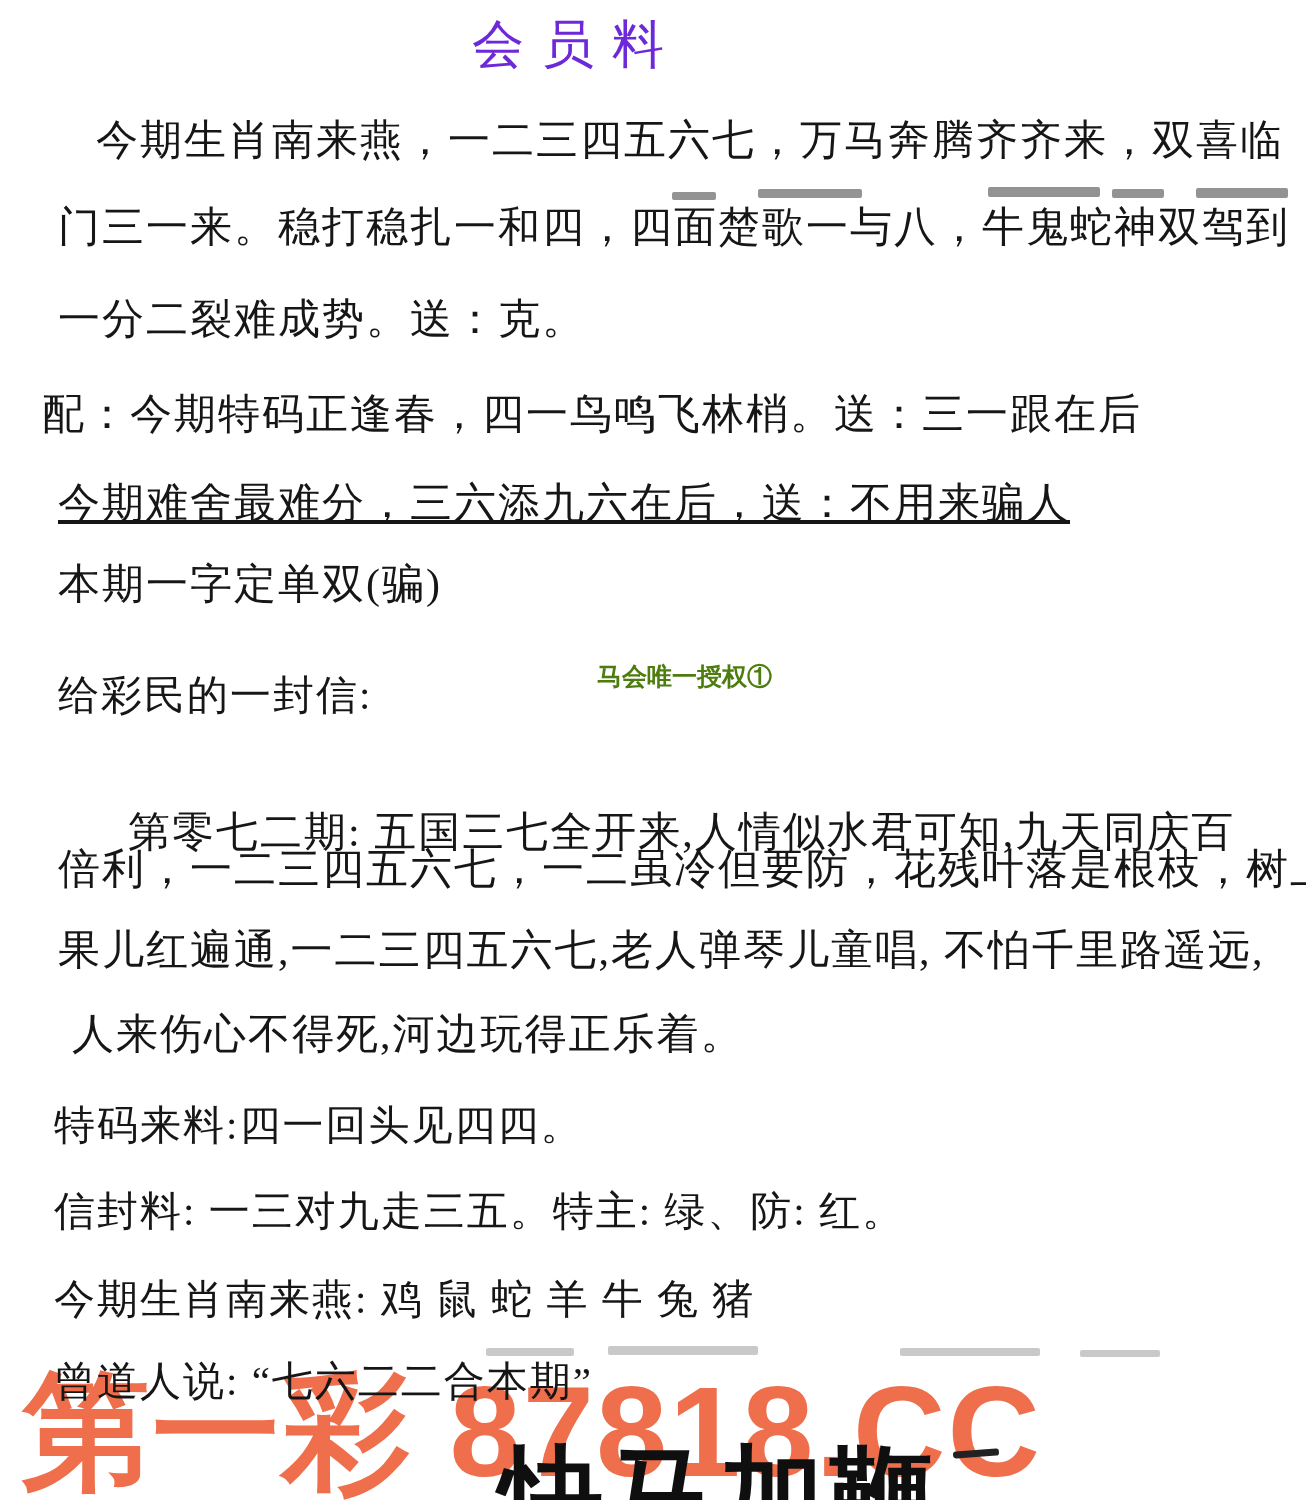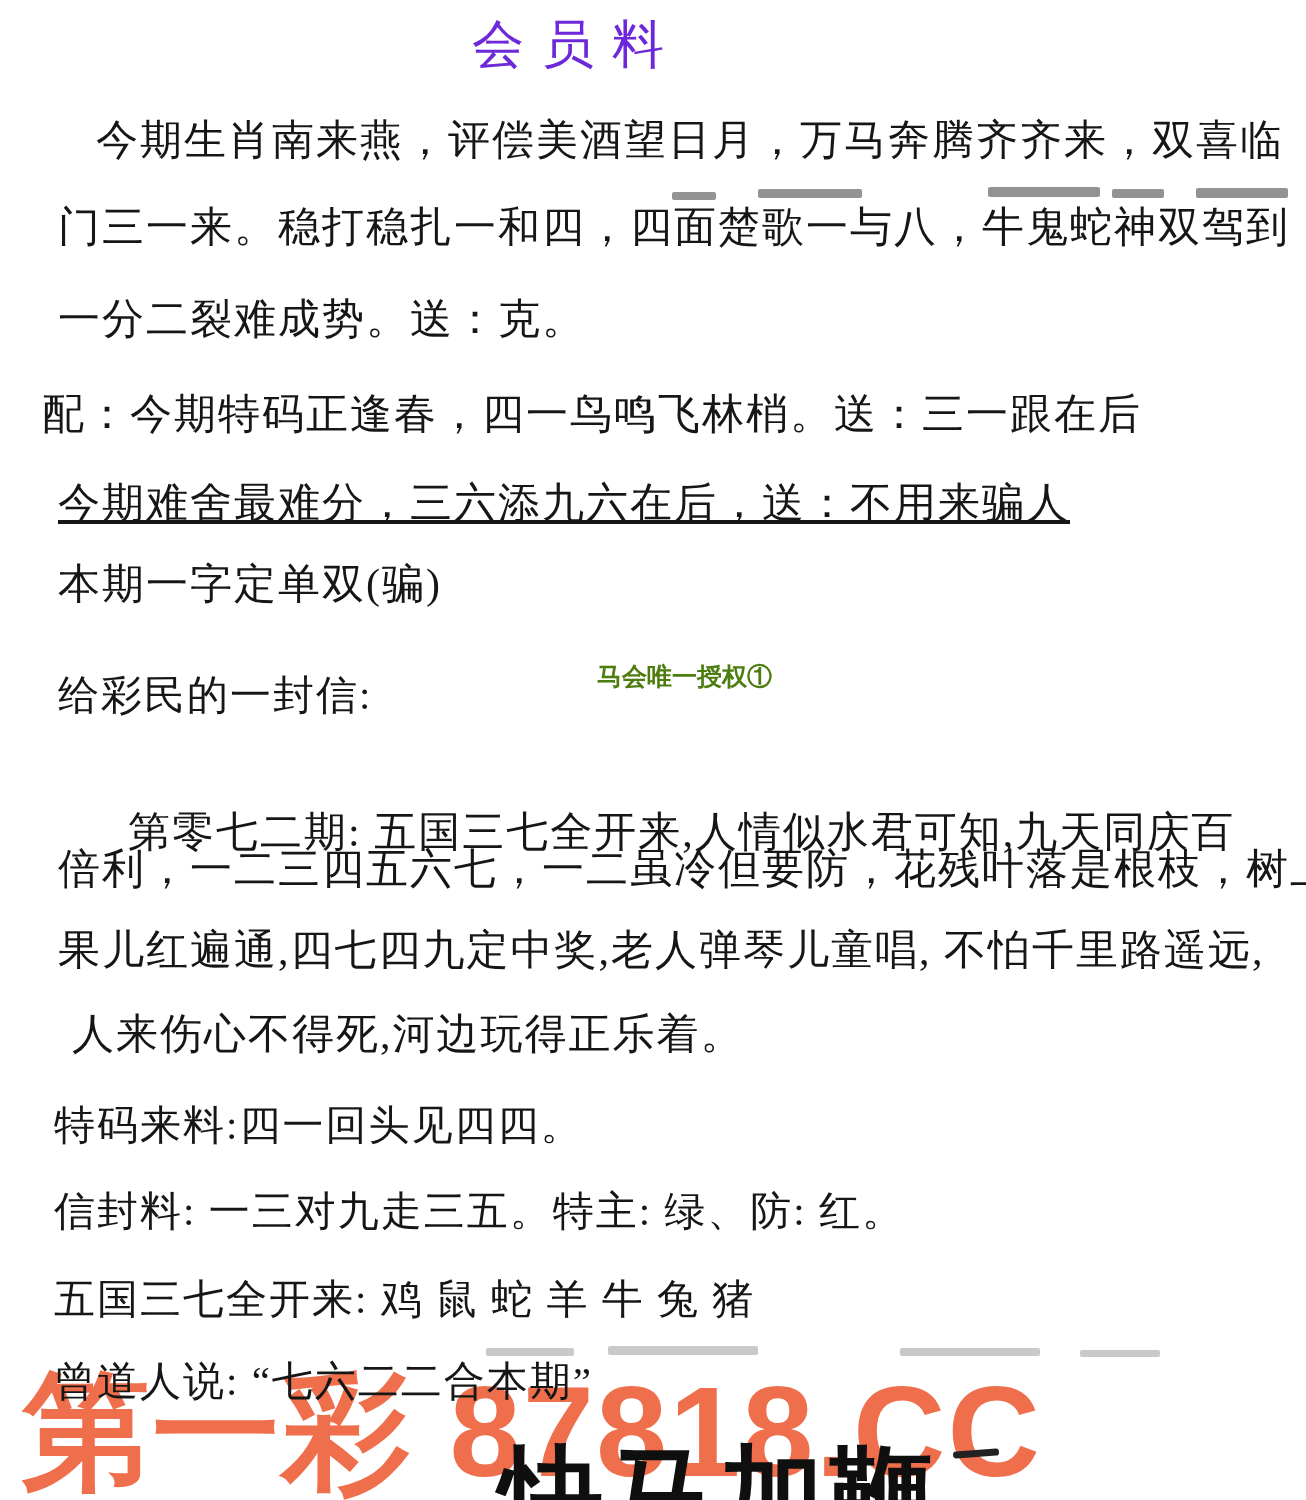--- a/index.html
+++ b/index.html
@@ -88,45 +88,45 @@
 <body>
 
 <div id="page">
 
   <div id="watermark" style="color: rgb(239, 111, 76); margin-left: 12px;">第一彩 87818.CC</div>
 
   <div class="text-layer">
 
     <div class="doc-title">会员料</div>
 
-    <div class="line" style="top:116px;left:96px;">今期生肖南来燕，评偿美酒望日月，万马奔腾齐齐来，双喜临</div>
+    <div class="line" style="top:116px;left:96px;">今期生肖南来燕，一二三四五六七，万马奔腾齐齐来，双喜临</div>
     <div class="line" style="top:203px;left:58px;">门三一来。稳打稳扎一和四，四面楚歌一与八，牛鬼蛇神双驾到，</div>
     <div class="line" style="top:295px;left:58px;">一分二裂难成势。送：克。</div>
 
     <div class="line" style="top:390px;left:26px;margin-left:16px;">配：今期特码正逢春，四一鸟鸣飞林梢。送：三一跟在后</div>
 
     <div class="line" style="top:479px;left:58px;text-decoration:underline;">今期难舍最难分，三六添九六在后，送：不用来骗人</div>
 
     <div class="line" style="top:560px;left:58px;">本期一字定单双(骗)</div>
 
     <div class="line" style="top:672px;left:58px;font-size:41px;">给彩民的一封信:</div>
 
 
     <div id="overlay-auth">马会唯一授权①</div>
 
     <div class="line" style="top:762px;left:128px;margin-top:46px;">第零七二期: 五国三七全开来,人情似水君可知,九天同庆百</div>
     <div class="line" style="top:845px;left:58px;">倍利，一二三四五六七，一二虽冷但要防，花残叶落是根枝，树上</div>
-    <div class="line" style="top:926px;left:58px;">果儿红遍通,四七四九定中奖,老人弹琴儿童唱, 不怕千里路遥远,</div>
+    <div class="line" style="top:926px;left:58px;">果儿红遍通,一二三四五六七,老人弹琴儿童唱, 不怕千里路遥远,</div>
     <div class="line" style="top:1010px;left:72px;">人来伤心不得死,河边玩得正乐着。</div>
 
     <div class="line" style="top:1102px;left:54px;font-size:41px;">特码来料:四一回头见四四。</div>
 
     <div class="line" style="top:1188px;left:54px;font-size:41px;">信封料: 一三对九走三五。特主: 绿、防: 红。</div>
 
-    <div class="line" style="top:1276px;left:54px;font-size:41px;">五国三七全开来: 鸡 鼠 蛇 羊 牛 兔 猪</div>
+    <div class="line" style="top:1276px;left:54px;font-size:41px;">今期生肖南来燕: 鸡 鼠 蛇 羊 牛 兔 猪</div>
 
     <div class="line" style="top:1358px;left:54px;font-size:41px;">曾道人说: “七六二二合本期”</div>
 
     <div class="big-heading" id="footer-heading">快马加鞭</div>
 
     <div class="artifact" style="top:192px;left:672px;width:44px;height:8px;"></div>
     <div class="artifact" style="top:189px;left:758px;width:104px;height:9px;"></div>
     <div class="artifact" style="top:187px;left:988px;width:112px;height:10px;"></div>
     <div class="artifact" style="top:189px;left:1112px;width:52px;height:9px;"></div>
     <div class="artifact" style="top:188px;left:1196px;width:92px;height:10px;"></div>

